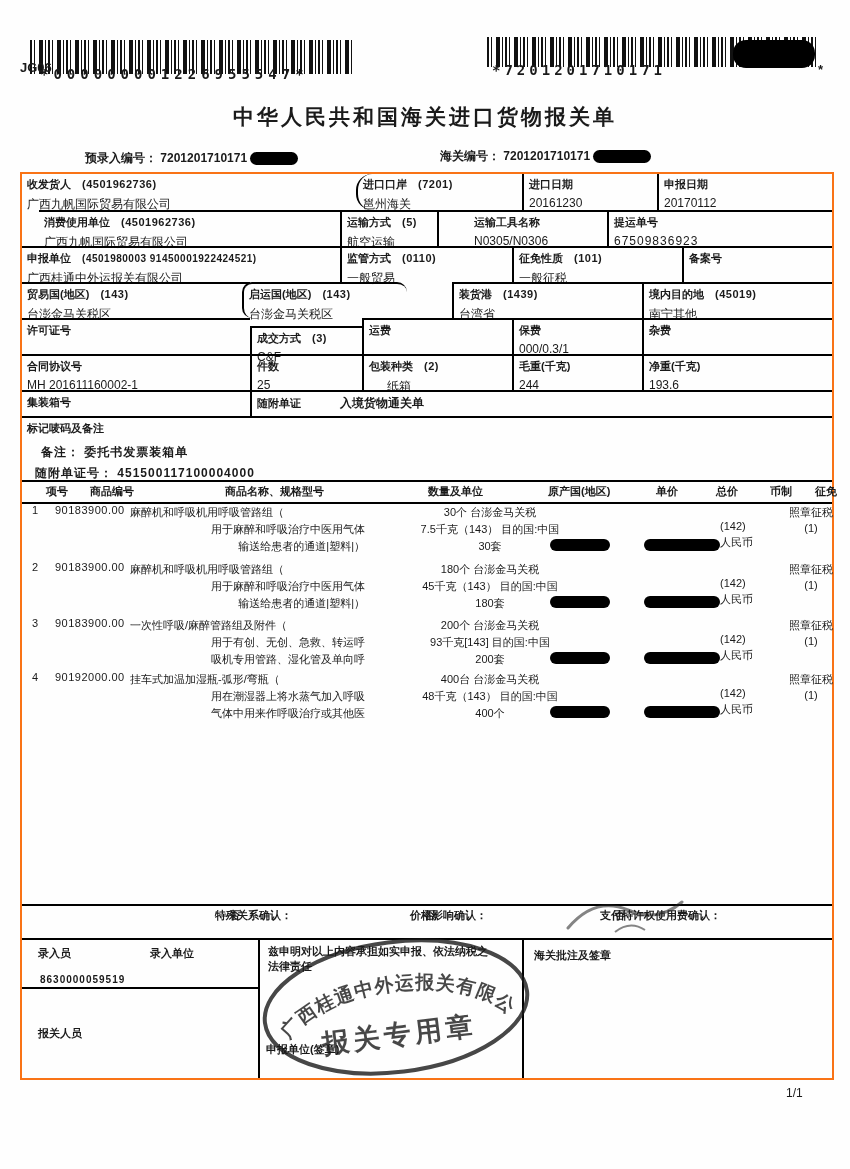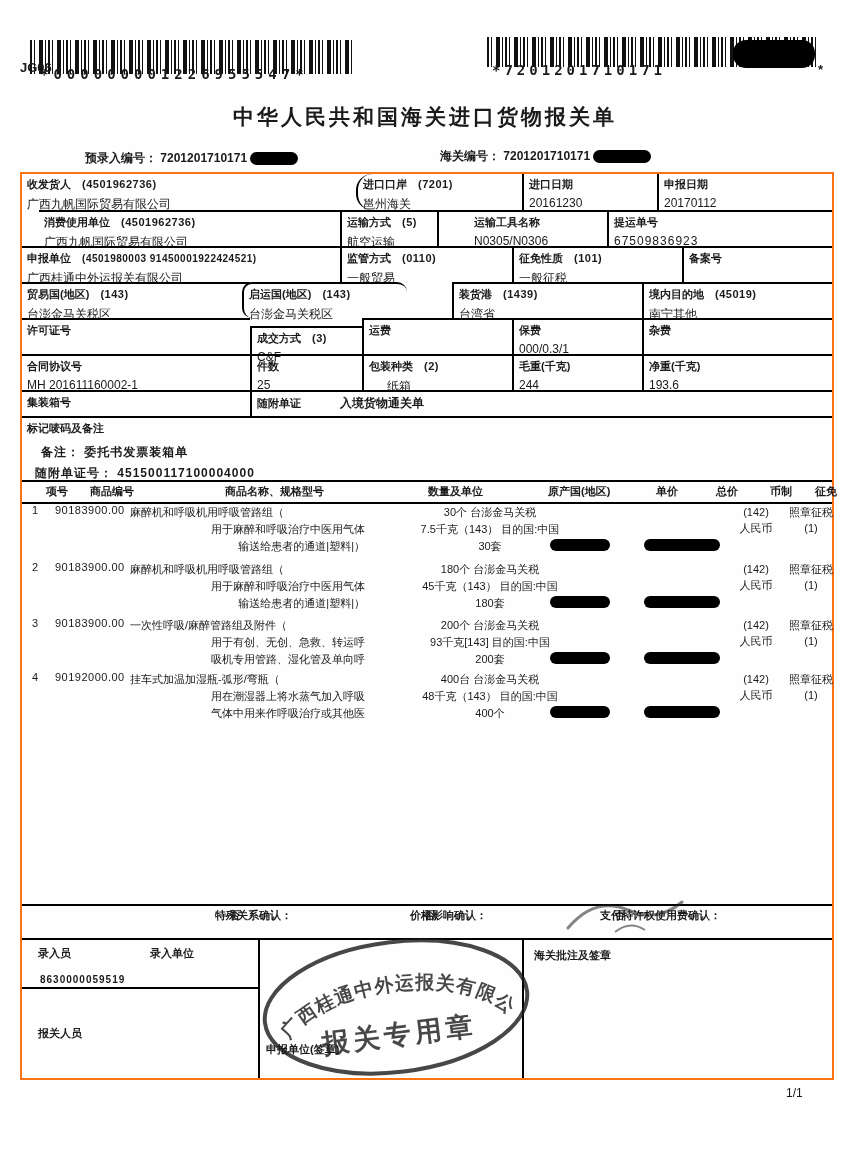--- a/index.html
+++ b/index.html
@@ -40,21 +40,21 @@
   #cell-marks .docno{margin:4px 0 0 8px;font-size:12px;font-weight:bold;letter-spacing:1px;}
   
   #items-head{position:absolute;left:20px;top:484px;width:812px;height:16px;font-size:11px;font-weight:bold;}
   #items-head span{position:absolute;white-space:nowrap;}
   .item{position:absolute;left:20px;width:812px;height:56px;font-size:11px;}
   .item .i-no{position:absolute;left:12px;top:1px;}
   .item .i-code{position:absolute;left:35px;top:1px;letter-spacing:.5px;}
   .item .i-name{position:absolute;left:110px;top:1px;width:235px;line-height:17px;white-space:nowrap;}
   .item .i-name div+div{padding-left:9px;text-align:right;}
   .item .i-qty{position:absolute;left:345px;top:1px;width:250px;line-height:17px;text-align:center;white-space:nowrap;}
-  .item .i-cur{position:absolute;left:700px;top:1px;width:72px;text-align:center;line-height:16px;}
+  .item .i-cur{position:absolute;left:700px;top:15px;width:72px;text-align:left;line-height:16px;}
   .item .i-levy{position:absolute;left:752px;top:1px;width:78px;text-align:center;line-height:16px;}
   .item .bar-price{left:530px;top:36px;width:60px;height:12px;}
   .item .bar-total{left:624px;top:36px;width:76px;height:12px;}
   
   #confirm-row{position:absolute;left:20px;top:908px;width:812px;font-size:11px;font-weight:bold;}
   #confirm-row span{position:absolute;white-space:nowrap;}
   
   .foot-lab{position:absolute;font-size:11px;font-weight:bold;white-space:nowrap;}
   #f-entry-no{position:absolute;left:40px;top:974px;font-size:10px;letter-spacing:1px;font-weight:bold;}
   #f-statement{position:absolute;left:268px;top:944px;width:250px;font-size:11px;font-weight:bold;line-height:15px;}
@@ -368,20 +368,24 @@
 
   <svg id="smudge" width="130" height="50" viewBox="0 0 130 50">
     <path d="M8 38 Q 35 6 68 20 Q 98 33 122 12" fill="none" stroke="#222" stroke-width="3" stroke-linecap="round"></path>
     <path d="M55 42 Q 70 30 85 40" fill="none" stroke="#222" stroke-width="2"></path>
   </svg>
 
   <div class="foot-lab" style="left:38px;top:946px;">录入员</div>
   <div class="foot-lab" style="left:150px;top:946px;">录入单位</div>
   <div id="f-entry-no">8630000059519</div>
   <div class="foot-lab" style="left:38px;top:1026px;">报关人员</div>
+  <div id="f-statement">
+    <div>兹申明对以上内容承担如实申报、依法纳税之</div>
+    <div>法律责任</div>
+  </div>
   <div class="foot-lab" style="left:266px;top:1042px;">申报单位(签章)</div>
   <div class="foot-lab" style="left:534px;top:948px;">海关批注及签章</div>
 
   <svg id="stamp" width="280" height="150" viewBox="0 0 280 150">
     <ellipse cx="140" cy="75" rx="132" ry="65" fill="none" stroke="#1a1a1a" stroke-width="4"></ellipse>
     <defs>
       <path id="arcTop" d="M 28 98 A 118 58 0 0 1 252 98" fill="none"></path>
     </defs>
     <text font-size="19" font-weight="bold" fill="#1a1a1a" letter-spacing="1">
       <textPath href="#arcTop" startOffset="4">广西桂通中外运报关有限公司</textPath>

